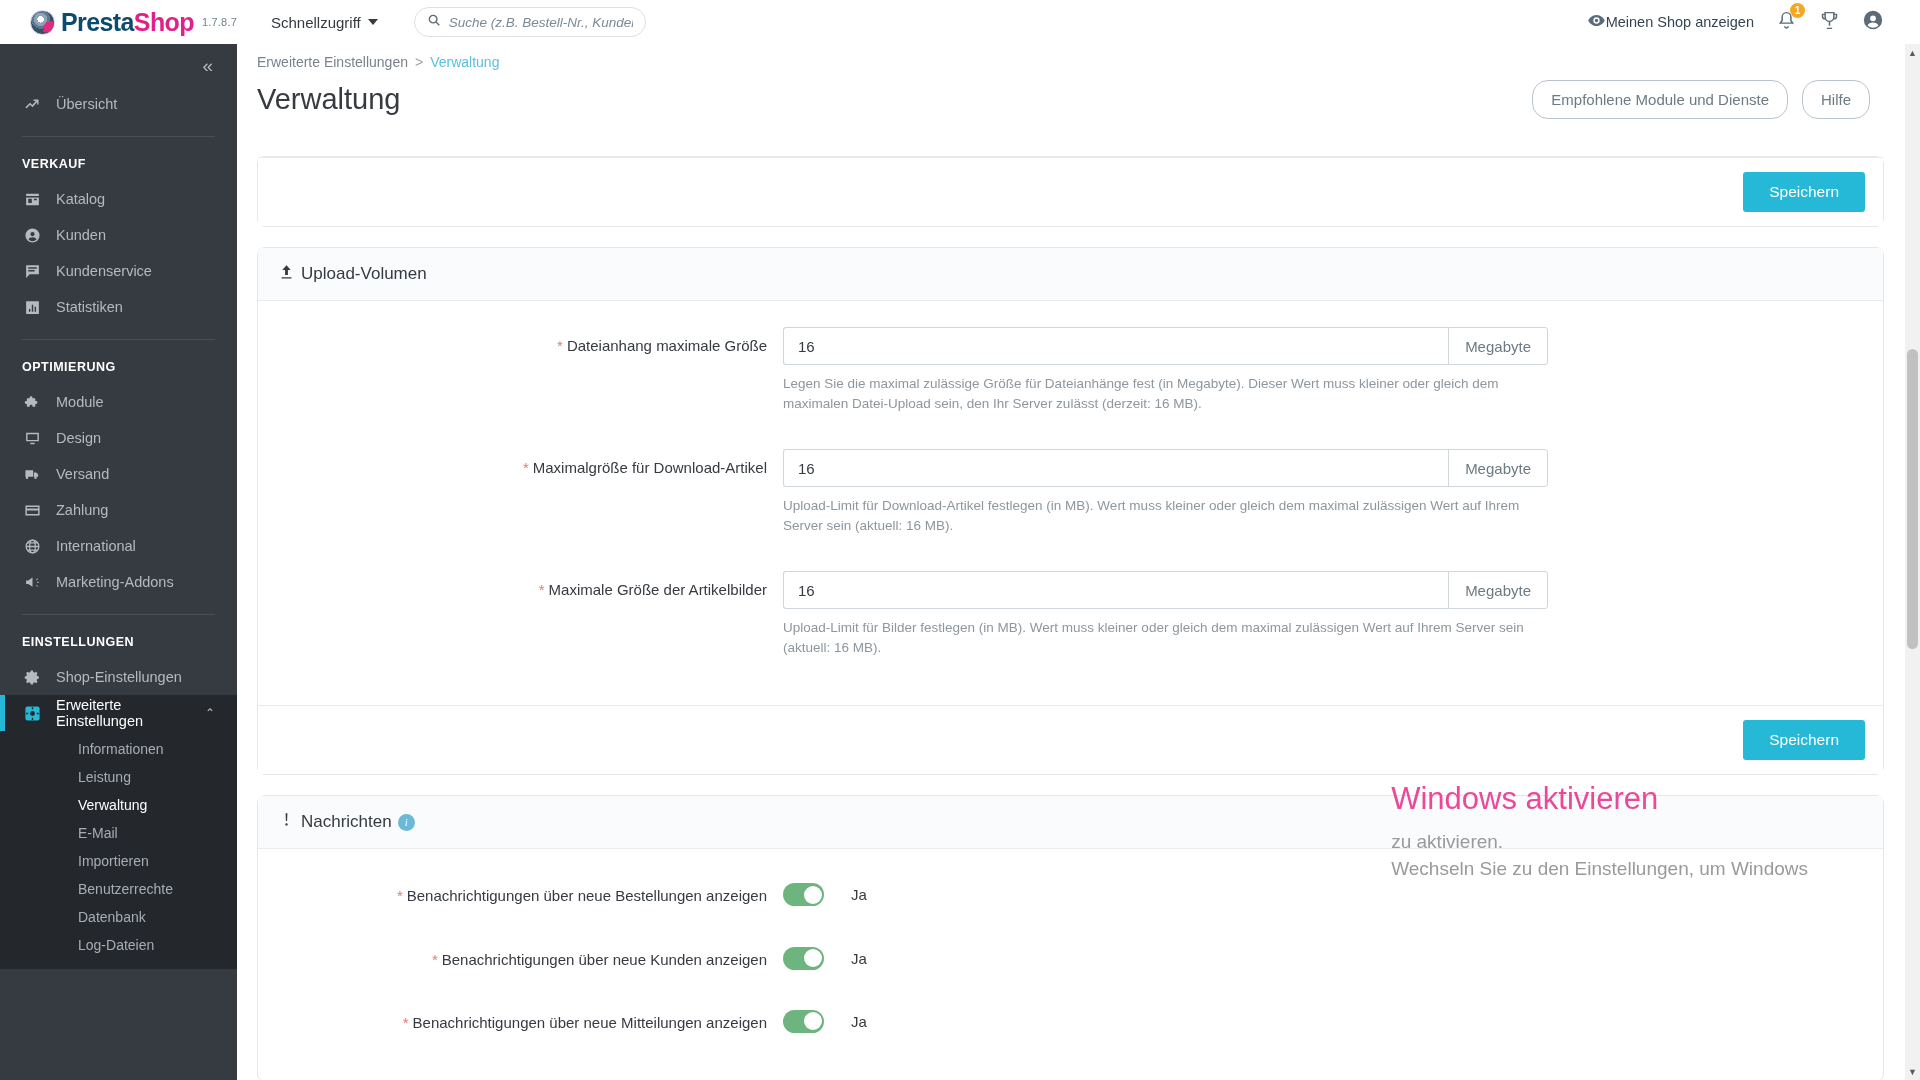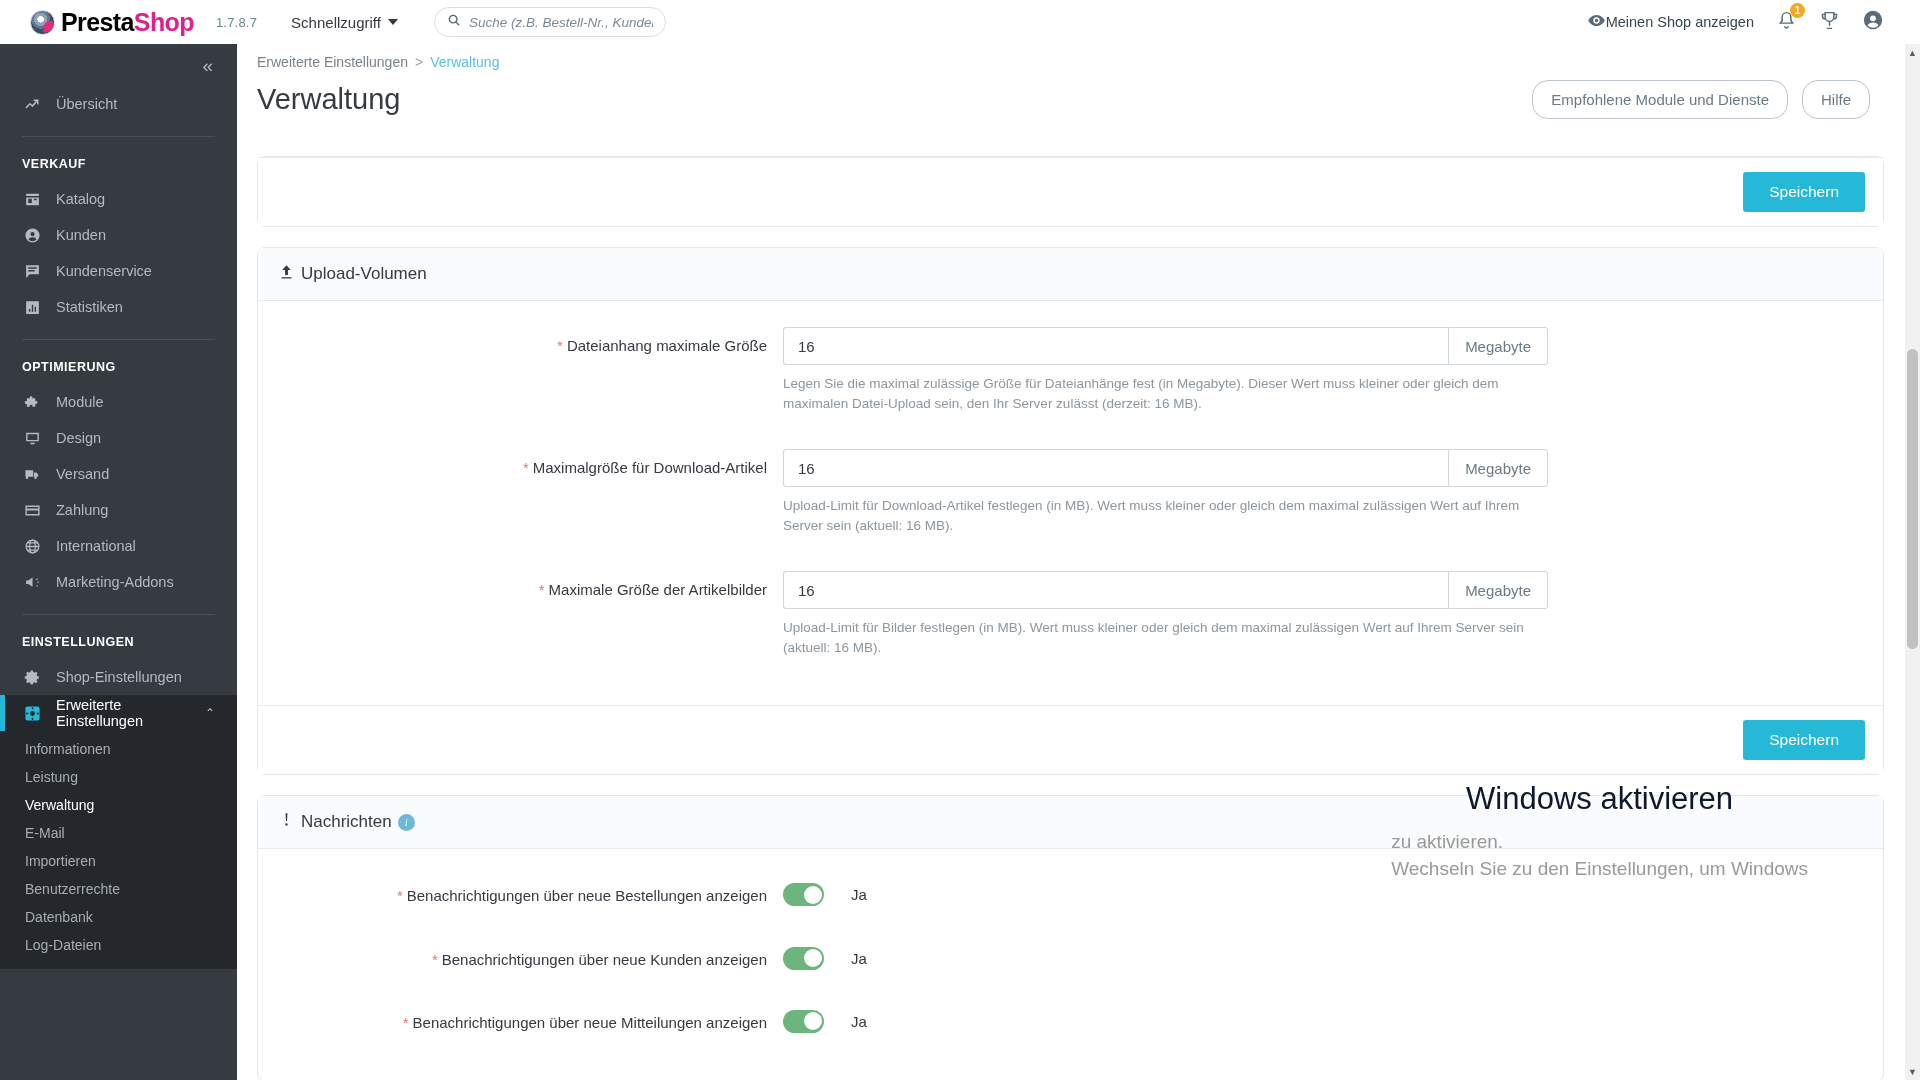--- a/index.html
+++ b/index.html
@@ -28,23 +28,23 @@
     background: radial-gradient(circle at 42% 36%, #ffffff 0 16%, #8fa2b8 17% 33%, #5d7894 34% 47%, #3a4f63 48% 100%);
     position: relative; overflow: hidden;
     border: 1px solid #d0d6dd;
   }
   .ps-mascot::after {
     content:''; position:absolute; right:-2px; bottom:1px;
     width:12px; height:12px; border-radius:50% 50% 50% 0;
     background:#e5297f; transform: rotate(10deg);
   }
   .ps-name { font-size: 25px; font-weight: bold; letter-spacing: -0.6px; margin-left: 6px; }
-  .ps-name .a { color: #000000; }
+  .ps-name .a { color: #0c4a6e; }
   .ps-name .b { color: #e0218a; }
-  .ps-version { font-size: 13px; color: #6c868e; margin-left: 22px; letter-spacing: .2px; }
+  .ps-version { font-size: 11px; color: #6c868e; margin-left: 8px; letter-spacing: .2px; }
 
   .quickaccess {
     margin-left: 34px; font-size: 15px; color: #363a41;
     display: flex; align-items: center; gap: 7px; cursor: pointer;
   }
   .caret-dn {
     width: 0; height: 0; border-left: 5px solid transparent;
     border-right: 5px solid transparent; border-top: 6px solid #363a41;
   }
 
@@ -104,23 +104,23 @@
   .nav-item.active .ico svg { fill: #25b9d7; }
   .nav-sep { height: 1px; background: #4a4f57; margin: 14px 22px 0 22px; }
   .nav-title {
     font-size: 12.5px; font-weight: bold; color: #fff;
     letter-spacing: .5px; padding: 20px 22px 10px 22px;
   }
   .chev-up { margin-left: auto; font-size: 12px; color: #b4bac1; }
 
   .submenu { background: #24272b; padding: 4px 0 10px 0; }
   .sub-item {
-    padding: 0 22px 0 25px; height: 28px;
+    padding: 0 22px 0 50px; height: 28px;
     display: flex; align-items: center;
-    color: #a7adb4; font-size: 14px; cursor: pointer;
+    color: #a7adb4; font-size: 14px; cursor: pointer; margin-left: 28px;
   }
   .sub-item.active { color: #fff; }
 
   
   .main {
     position: absolute; top: 44px; left: 237px;
     width: 1683px; height: 1036px;
     background: #fff; overflow: hidden;
   }
   .page-head { padding: 10px 40px 0 20px; background:#fff; }
@@ -210,21 +210,21 @@
     width: 18px; height: 18px; border-radius: 50%; background: #fff;
   }
   .switch-text { font-size: 15px; color: #363a41; }
 
   
   .watermark {
     position: absolute; right: 112px; top: 780px;
     color: #8f8f8f; pointer-events: none; z-index: 5;
     font-family: "Liberation Sans", sans-serif;
   }
-  .wm-title { font-size: 31px; color: #0f172a; font-weight: normal; line-height: 1.25; text-align: center; }
+  .wm-title { font-size: 31px; color: #ec4899; font-weight: normal; line-height: 1.25; }
   .wm-sub { font-size: 19px; color: #9a9a9a; margin-top: 9px; line-height: 1.45; max-width: 480px; }
 
   
   .vscroll {
     position: absolute; top: 44px; right: 0; width: 15px; bottom: 0;
     background: #f1f1f1; z-index: 45;
   }
   .vscroll-thumb {
     position: absolute; left: 2px; width: 11px; border-radius: 6px;
     background: #c1c1c1; top: 305px; height: 300px; cursor: pointer;

